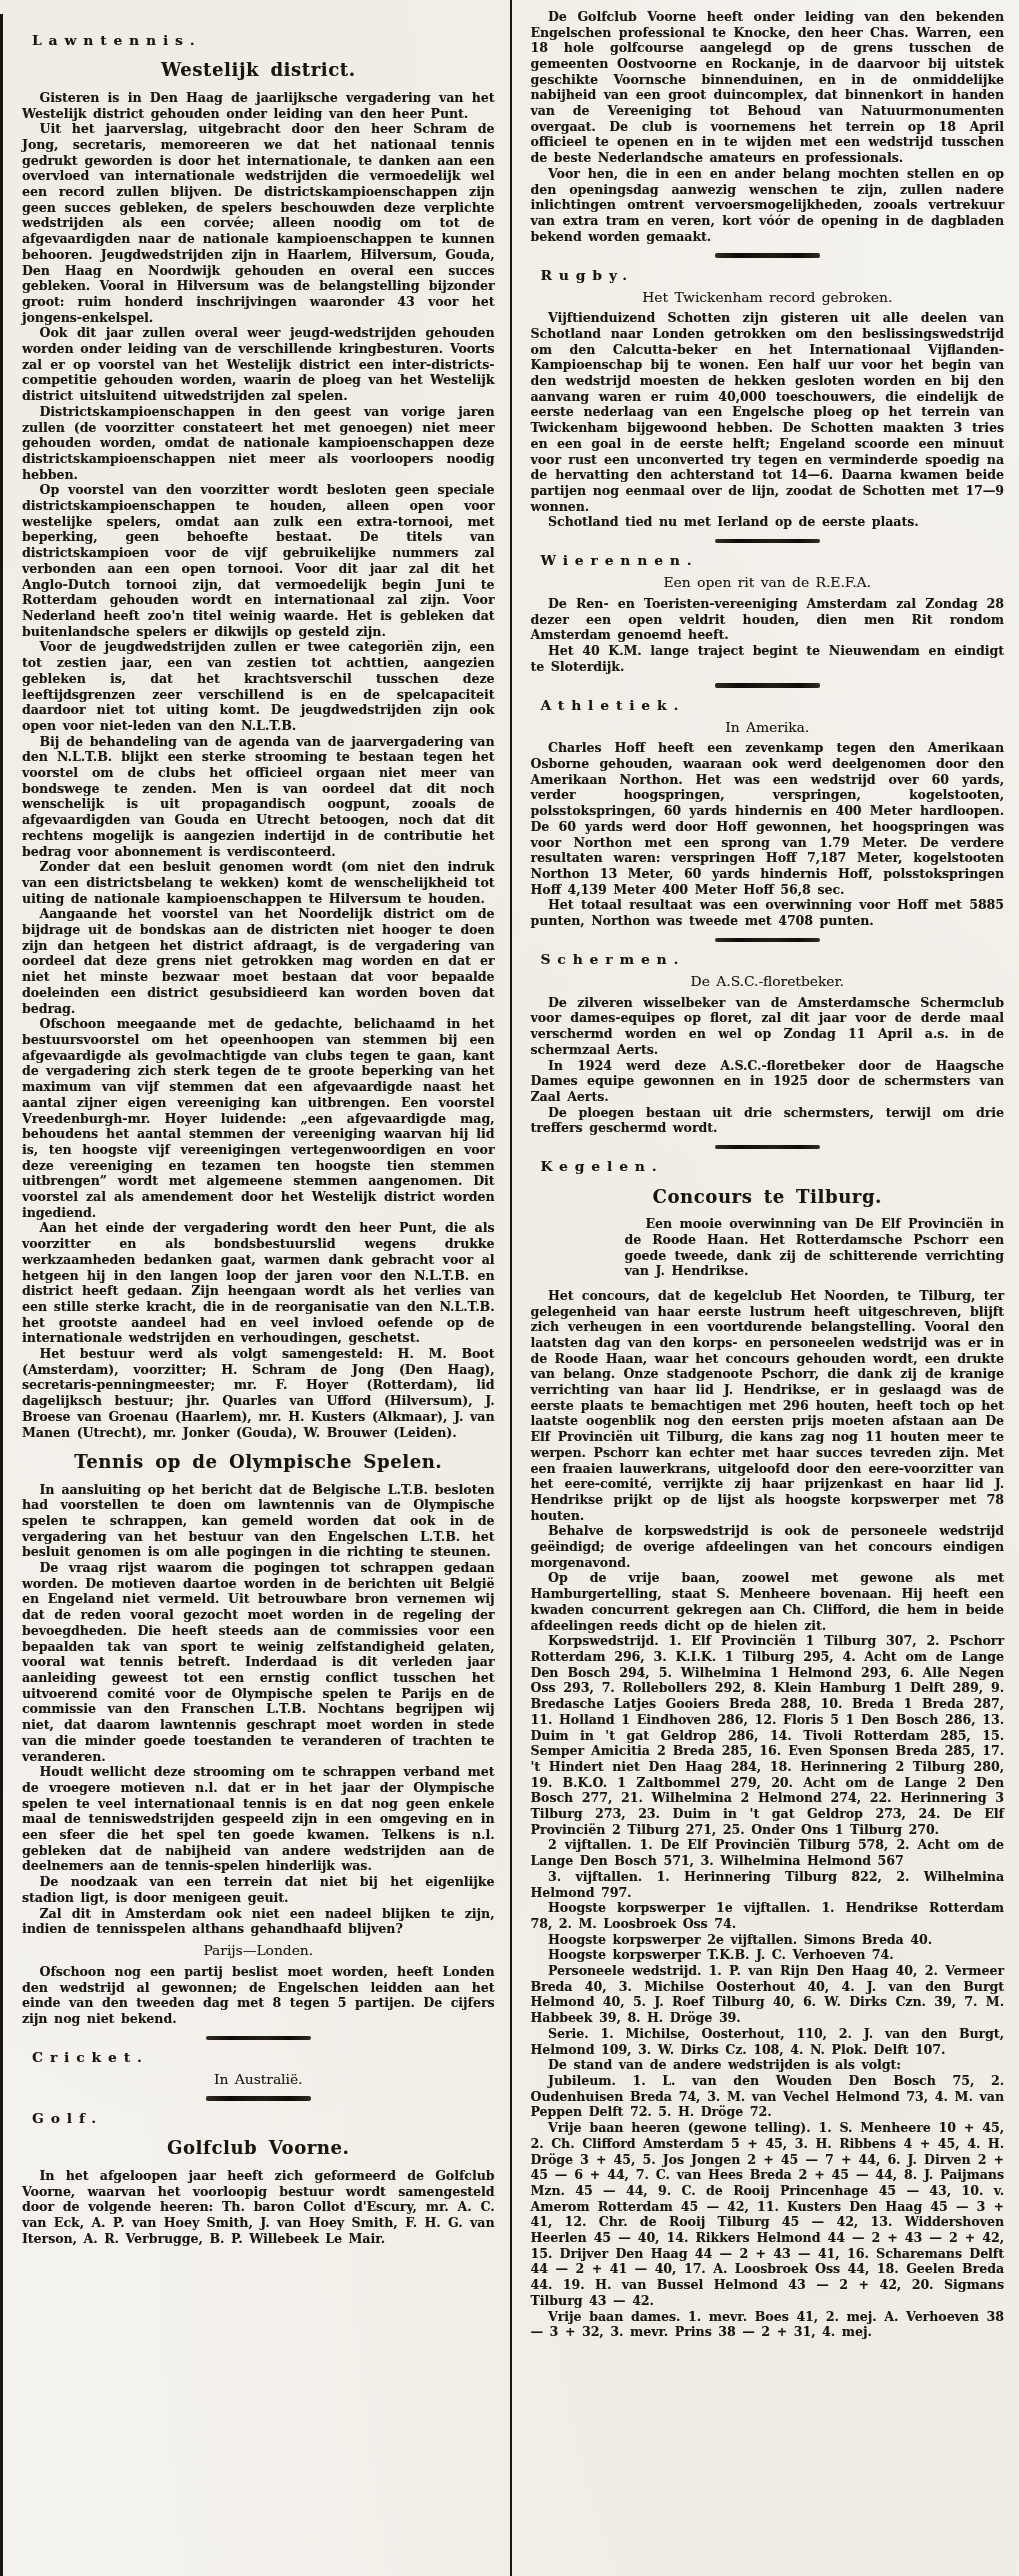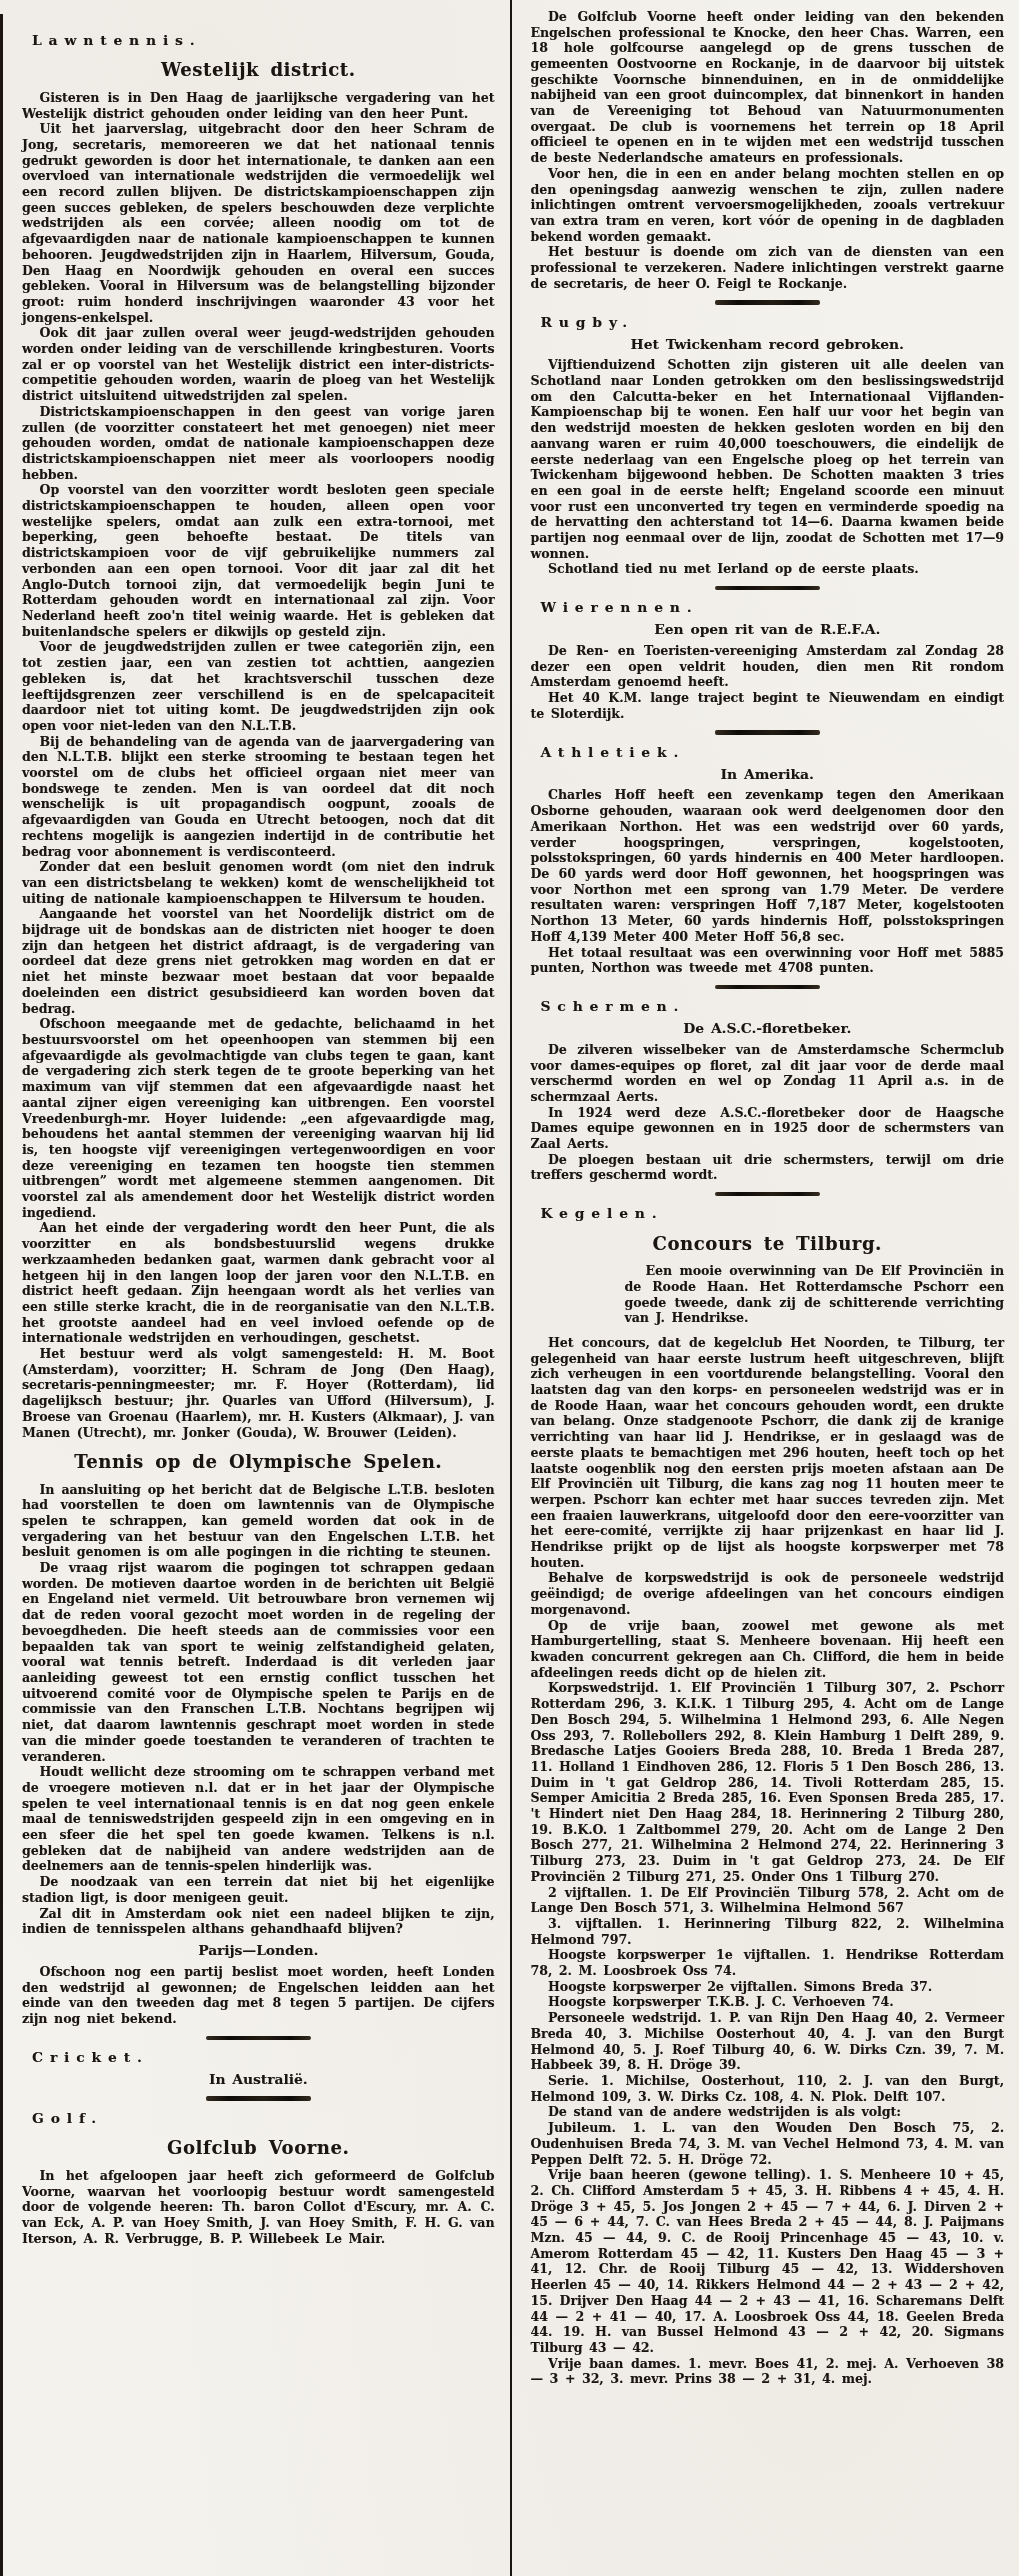--- a/index.html
+++ b/index.html
@@ -52,21 +52,21 @@
     font-weight:bold;
     font-size:18px;
     line-height:25px;
     text-align:center;
     letter-spacing:0.6px;
     word-spacing:0.25em;
     margin:8.8px 0 7.5px 0;
     text-indent:0;
   }
   .subhead{
-    font-weight:bold;
+    font-weight:normal;
     font-size:13.8px;
     text-align:center;
     margin:6.3px 0 5px 0;
     text-indent:0;
     word-spacing:0.15em;
   }
   .lede{
     font-weight:bold;
     margin:3.8px 0 8.8px 94px;
     text-indent:21px;
@@ -109,21 +109,20 @@
       <div class="kicker">Cricket.</div>
       <div class="subhead">In Australië.</div>
       <div class="separator"></div>
       <div class="kicker">Golf.</div>
       <div class="headline">Golfclub Voorne.</div>
       <div class="para">In het afgeloopen jaar heeft zich geformeerd de Golfclub Voorne, waarvan het voorloopig bestuur wordt samengesteld door de volgende heeren: Th. baron Collot d'Escury, mr. A. C. van Eck, A. P. van Hoey Smith, J. van Hoey Smith, F. H. G. van Iterson, A. R. Verbrugge, B. P. Willebeek Le Mair.</div>
     </div>
   <div class="col col-right">
       <div class="para">De Golfclub Voorne heeft onder leiding van den bekenden Engelschen professional te Knocke, den heer Chas. Warren, een 18 hole golfcourse aangelegd op de grens tusschen de gemeenten Oostvoorne en Rockanje, in de daarvoor bij uitstek geschikte Voornsche binnenduinen, en in de onmiddelijke nabijheid van een groot duincomplex, dat binnenkort in handen van de Vereeniging tot Behoud van Natuurmonumenten overgaat. De club is voornemens het terrein op 18 April officieel te openen en in te wijden met een wedstrijd tusschen de beste Nederlandsche amateurs en professionals.</div>
       <div class="para">Voor hen, die in een en ander belang mochten stellen en op den openingsdag aanwezig wenschen te zijn, zullen nadere inlichtingen omtrent vervoersmogelijkheden, zooals vertrekuur van extra tram en veren, kort vóór de opening in de dagbladen bekend worden gemaakt.</div>
-      <div class="para">Het bestuur is doende om zich van de diensten van een professional te verzekeren. Nadere inlichtingen verstrekt gaarne de secretaris, de heer O. Feigl te Rockanje.</div>
       <div class="separator"></div>
       <div class="kicker">Rugby.</div>
       <div class="subhead">Het Twickenham record gebroken.</div>
       <div class="para">Vijftienduizend Schotten zijn gisteren uit alle deelen van Schotland naar Londen getrokken om den beslissingswedstrijd om den Calcutta-beker en het Internationaal Vijflanden-Kampioenschap bij te wonen. Een half uur voor het begin van den wedstrijd moesten de hekken gesloten worden en bij den aanvang waren er ruim 40,000 toeschouwers, die eindelijk de eerste nederlaag van een Engelsche ploeg op het terrein van Twickenham bijgewoond hebben. De Schotten maakten 3 tries en een goal in de eerste helft; Engeland scoorde een minuut voor rust een unconverted try tegen en verminderde spoedig na de hervatting den achterstand tot 14—6. Daarna kwamen beide partijen nog eenmaal over de lijn, zoodat de Schotten met 17—9 wonnen.</div>
       <div class="para">Schotland tied nu met Ierland op de eerste plaats.</div>
       <div class="separator"></div>
       <div class="kicker">Wierennen.</div>
       <div class="subhead">Een open rit van de R.E.F.A.</div>
       <div class="para">De Ren- en Toeristen-vereeniging Amsterdam zal Zondag 28 dezer een open veldrit houden, dien men Rit rondom Amsterdam genoemd heeft.</div>
       <div class="para">Het 40 K.M. lange traject begint te Nieuwendam en eindigt te Sloterdijk.</div>
@@ -142,21 +141,21 @@
       <div class="kicker">Kegelen.</div>
       <div class="headline">Concours te Tilburg.</div>
       <div class="lede">Een mooie overwinning van De Elf Provinciën in de Roode Haan. Het Rotterdamsche Pschorr een goede tweede, dank zij de schitterende verrichting van J. Hendrikse.</div>
       <div class="para">Het concours, dat de kegelclub Het Noorden, te Tilburg, ter gelegenheid van haar eerste lustrum heeft uitgeschreven, blijft zich verheugen in een voortdurende belangstelling. Vooral den laatsten dag van den korps- en personeelen wedstrijd was er in de Roode Haan, waar het concours gehouden wordt, een drukte van belang. Onze stadgenoote Pschorr, die dank zij de kranige verrichting van haar lid J. Hendrikse, er in geslaagd was de eerste plaats te bemachtigen met 296 houten, heeft toch op het laatste oogenblik nog den eersten prijs moeten afstaan aan De Elf Provinciën uit Tilburg, die kans zag nog 11 houten meer te werpen. Pschorr kan echter met haar succes tevreden zijn. Met een fraaien lauwerkrans, uitgeloofd door den eere-voorzitter van het eere-comité, verrijkte zij haar prijzenkast en haar lid J. Hendrikse prijkt op de lijst als hoogste korpswerper met 78 houten.</div>
       <div class="para">Behalve de korpswedstrijd is ook de personeele wedstrijd geëindigd; de overige afdeelingen van het concours eindigen morgenavond.</div>
       <div class="para">Op de vrije baan, zoowel met gewone als met Hamburgertelling, staat S. Menheere bovenaan. Hij heeft een kwaden concurrent gekregen aan Ch. Clifford, die hem in beide afdeelingen reeds dicht op de hielen zit.</div>
       <div class="para">Korpswedstrijd. 1. Elf Provinciën 1 Tilburg 307, 2. Pschorr Rotterdam 296, 3. K.I.K. 1 Tilburg 295, 4. Acht om de Lange Den Bosch 294, 5. Wilhelmina 1 Helmond 293, 6. Alle Negen Oss 293, 7. Rollebollers 292, 8. Klein Hamburg 1 Delft 289, 9. Bredasche Latjes Gooiers Breda 288, 10. Breda 1 Breda 287, 11. Holland 1 Eindhoven 286, 12. Floris 5 1 Den Bosch 286, 13. Duim in 't gat Geldrop 286, 14. Tivoli Rotterdam 285, 15. Semper Amicitia 2 Breda 285, 16. Even Sponsen Breda 285, 17. 't Hindert niet Den Haag 284, 18. Herinnering 2 Tilburg 280, 19. B.K.O. 1 Zaltbommel 279, 20. Acht om de Lange 2 Den Bosch 277, 21. Wilhelmina 2 Helmond 274, 22. Herinnering 3 Tilburg 273, 23. Duim in 't gat Geldrop 273, 24. De Elf Provinciën 2 Tilburg 271, 25. Onder Ons 1 Tilburg 270.</div>
       <div class="para">2 vijftallen. 1. De Elf Provinciën Tilburg 578, 2. Acht om de Lange Den Bosch 571, 3. Wilhelmina Helmond 567</div>
       <div class="para">3. vijftallen. 1. Herinnering Tilburg 822, 2. Wilhelmina Helmond 797.</div>
       <div class="para">Hoogste korpswerper 1e vijftallen. 1. Hendrikse Rotterdam 78, 2. M. Loosbroek Oss 74.</div>
-      <div class="para">Hoogste korpswerper 2e vijftallen. Simons Breda 37.</div>
+      <div class="para">Hoogste korpswerper 2e vijftallen. Simons Breda 40.</div>
       <div class="para">Hoogste korpswerper T.K.B. J. C. Verhoeven 74.</div>
       <div class="para">Personeele wedstrijd. 1. P. van Rijn Den Haag 40, 2. Vermeer Breda 40, 3. Michilse Oosterhout 40, 4. J. van den Burgt Helmond 40, 5. J. Roef Tilburg 40, 6. W. Dirks Czn. 39, 7. M. Habbeek 39, 8. H. Dröge 39.</div>
       <div class="para">Serie. 1. Michilse, Oosterhout, 110, 2. J. van den Burgt, Helmond 109, 3. W. Dirks Cz. 108, 4. N. Plok. Delft 107.</div>
       <div class="para">De stand van de andere wedstrijden is als volgt:</div>
       <div class="para">Jubileum. 1. L. van den Wouden Den Bosch 75, 2. Oudenhuisen Breda 74, 3. M. van Vechel Helmond 73, 4. M. van Peppen Delft 72. 5. H. Dröge 72.</div>
       <div class="para">Vrije baan heeren (gewone telling). 1. S. Menheere 10 + 45, 2. Ch. Clifford Amsterdam 5 + 45, 3. H. Ribbens 4 + 45, 4. H. Dröge 3 + 45, 5. Jos Jongen 2 + 45 — 7 + 44, 6. J. Dirven 2 + 45 — 6 + 44, 7. C. van Hees Breda 2 + 45 — 44, 8. J. Paijmans Mzn. 45 — 44, 9. C. de Rooij Princenhage 45 — 43, 10. v. Amerom Rotterdam 45 — 42, 11. Kusters Den Haag 45 — 3 + 41, 12. Chr. de Rooij Tilburg 45 — 42, 13. Widdershoven Heerlen 45 — 40, 14. Rikkers Helmond 44 — 2 + 43 — 2 + 42, 15. Drijver Den Haag 44 — 2 + 43 — 41, 16. Scharemans Delft 44 — 2 + 41 — 40, 17. A. Loosbroek Oss 44, 18. Geelen Breda 44. 19. H. van Bussel Helmond 43 — 2 + 42, 20. Sigmans Tilburg 43 — 42.</div>
       <div class="para">Vrije baan dames. 1. mevr. Boes 41, 2. mej. A. Verhoeven 38 — 3 + 32, 3. mevr. Prins 38 — 2 + 31, 4. mej.</div>
     </div>
 </div>
 

